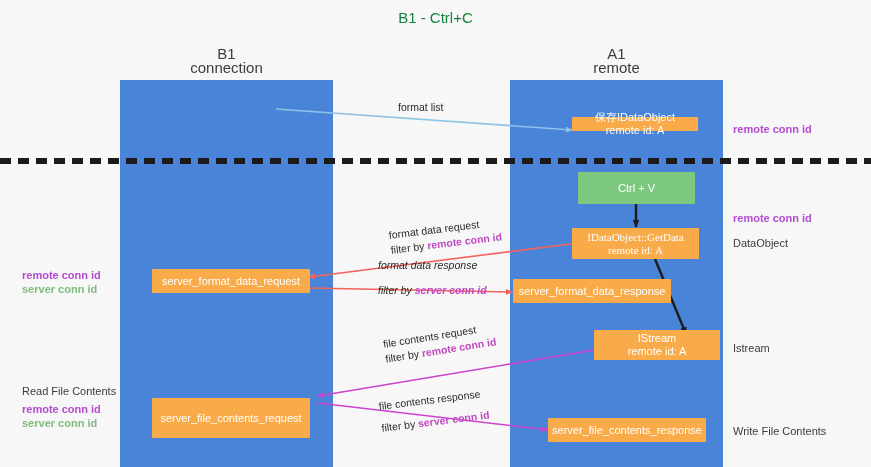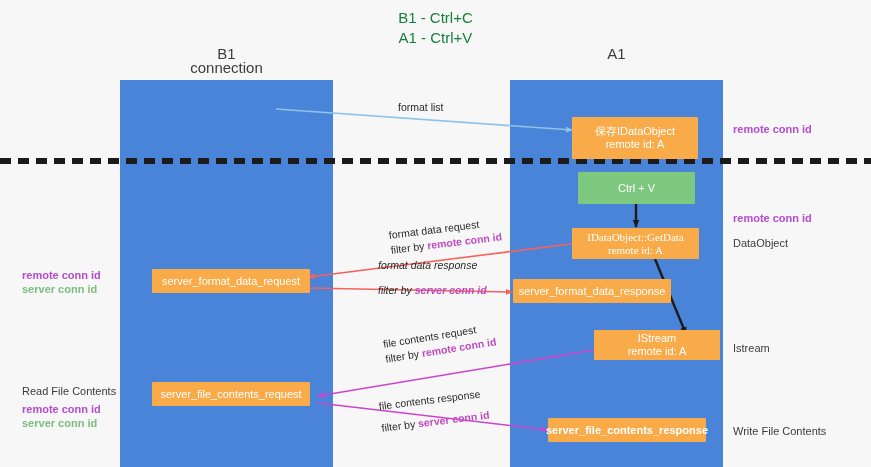--- a/index.html
+++ b/index.html
@@ -91,29 +91,29 @@
   .side-label .green { color: #7dbd7d; font-weight: bold; }
   .side-label .plain { color: #3c3c3c; }
 </style>
 </head>
 <body>
 
 <div id="canvas">
 
   <div class="title">
     <span>B1 - Ctrl+C</span>
-    <span>A1 - Ctrl+V</span>
   </div>
 
   <div class="lane-head" style="left:120px; top:47px; width:213px;">
     <span class="l1">B1</span>
     <span class="l2">connection</span>
   </div>
   <div class="lane-head" style="left:510px; top:47px; width:213px;">
     <span class="l1">A1</span>
+    <span class="l2">remote</span>
   </div>
 
   <div class="lane lane-b1"></div>
   <div class="lane lane-a1"></div>
 
   <svg id="wires" viewBox="0 0 871 467">
     <defs>
       <marker id="ar-blue" markerWidth="7" markerHeight="7" refX="6" refY="3.5" orient="auto" markerUnits="userSpaceOnUse">
         <path d="M0,0.6 L7,3.5 L0,6.4 z" fill="#8fc3e8"></path>
       </marker>
@@ -139,21 +139,21 @@
     <path d="M309,288 L512,292" stroke="#f4625c" stroke-width="1.6" fill="none" marker-end="url(#ar-red)"></path>
 
     <path d="M655,259 L686,334" stroke="#1b1b1b" stroke-width="2.4" fill="none" marker-end="url(#ar-dark)"></path>
 
     <path d="M594,350 L318,396" stroke="#cc44cc" stroke-width="1.6" fill="none" marker-end="url(#ar-mag)"></path>
 
     <path d="M318,403 L548,430" stroke="#cc44cc" stroke-width="1.6" fill="none" marker-end="url(#ar-mag)"></path>
   </svg>
 
 
-  <div class="node orange" style="left:572px; top:117px; width:126px; height:42px;">
+  <div class="node orange" style="left:572px; top:117px; width:126px; height:14px;">
     <span class="ln">保存IDataObject</span>
     <span class="ln">remote id: A</span>
   </div>
 
   <div class="node green" style="left:578px; top:172px; width:117px; height:32px;">
     <span class="ln">Ctrl + V</span>
   </div>
 
   <div class="node orange" style="left:572px; top:228px; width:127px; height:31px;font-family:Liberation Serif, serif;">
     <span class="ln">IDataObject::GetData</span>
@@ -166,25 +166,25 @@
 
   <div class="node orange" style="left:152px; top:269px; width:158px; height:24px;">
     <span class="ln">server_format_data_request</span>
   </div>
 
   <div class="node orange" style="left:594px; top:330px; width:126px; height:30px;">
     <span class="ln">IStream</span>
     <span class="ln">remote id: A</span>
   </div>
 
-  <div class="node orange" style="left:152px; top:382px; width:158px; height:24px;text-align:right;">
+  <div class="node orange" style="left:152px; top:398px; width:158px; height:40px;text-align:right;">
     <span class="ln">server_file_contents_request</span>
   </div>
 
-  <div class="node orange" style="left:548px; top:418px; width:158px; height:24px;font-weight:bold;">
+  <div class="node orange" style="left:548px; top:418px; width:158px; height:24px;">
     <span class="ln">server_file_contents_response</span>
   </div>
 
   <div class="edge-label" style="left:398px; top:100px;">
     <span>format list</span>
   </div>
 
   <div class="edge-label rot-up" style="left:388px; top:228px; transform: rotate(-7deg);">
     <div><span>format data request</span></div>
     <div><span>filter by </span><span class="hl-remote">remote conn id</span></div>

